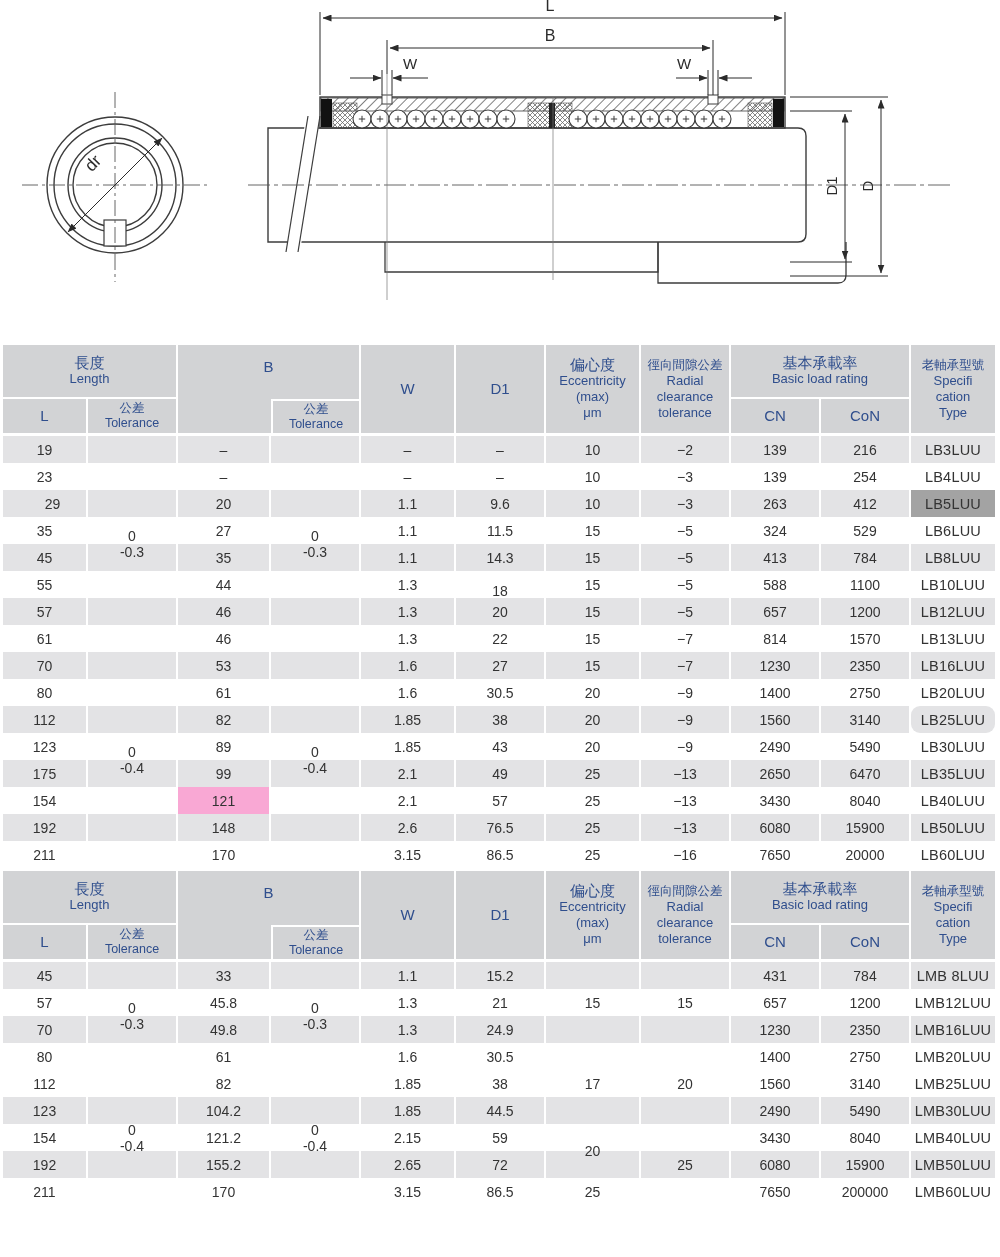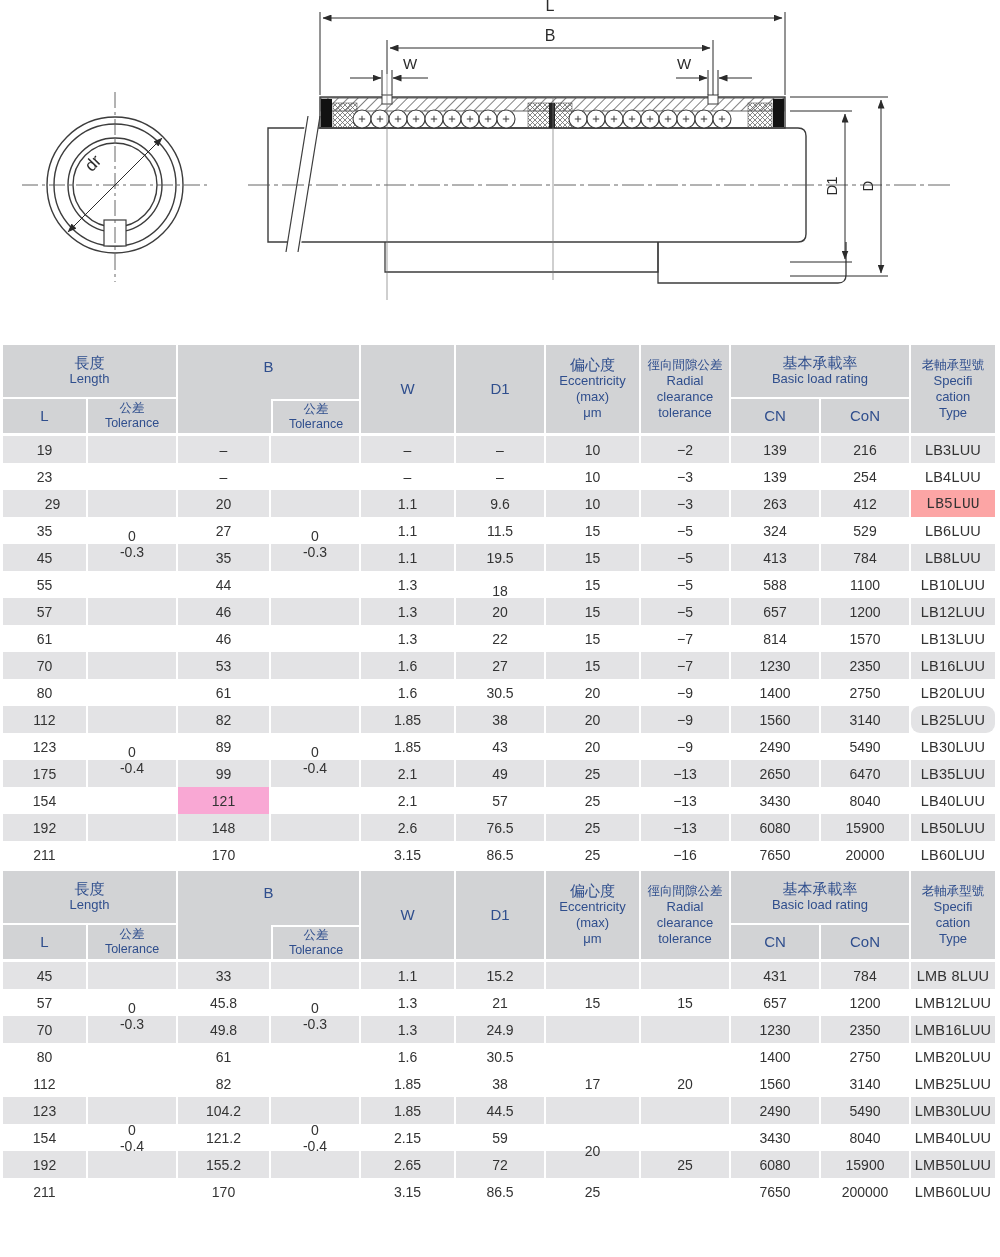--- a/index.html
+++ b/index.html
@@ -254,34 +254,34 @@
         <div class="c" style="grid-area: 2 / 10; background: rgb(255, 255, 255);">254</div>
         <div class="c type" style="grid-area: 2 / 11; background: rgb(255, 255, 255); text-align: right;">LB4LUU</div>
         <div class="c" style="grid-area: 3 / 1; background: rgb(227, 227, 229); padding-left: 16px;">29</div>
         <div class="c" style="grid-area: 3 / 3; background: rgb(227, 227, 229);">20</div>
         <div class="c" style="grid-area: 3 / 5; background: rgb(227, 227, 229);">1.1</div>
         <div class="c" style="grid-area: 3 / 6; background: rgb(227, 227, 229);">9.6</div>
         <div class="c" style="grid-area: 3 / 7; background: rgb(227, 227, 229);">10</div>
         <div class="c" style="grid-area: 3 / 8; background: rgb(227, 227, 229);">−3</div>
         <div class="c" style="grid-area: 3 / 9; background: rgb(227, 227, 229);">263</div>
         <div class="c" style="grid-area: 3 / 10; background: rgb(227, 227, 229);">412</div>
-        <div class="c type" style="grid-area: 3 / 11; background: #fca5a5; font-family: Liberation Mono, monospace;">LB5LUU</div>
+        <div class="c type" style="grid-area: 3 / 11; background: #a3a3a3;">LB5LUU</div>
         <div class="c" style="grid-area: 4 / 1; background: rgb(255, 255, 255);">35</div>
         <div class="c" style="grid-area: 4 / 3; background: rgb(255, 255, 255);">27</div>
         <div class="c" style="grid-area: 4 / 5; background: rgb(255, 255, 255);">1.1</div>
         <div class="c" style="grid-area: 4 / 6; background: rgb(255, 255, 255);">11.5</div>
         <div class="c" style="grid-area: 4 / 7; background: rgb(255, 255, 255);">15</div>
         <div class="c" style="grid-area: 4 / 8; background: rgb(255, 255, 255);">−5</div>
         <div class="c" style="grid-area: 4 / 9; background: rgb(255, 255, 255);">324</div>
         <div class="c" style="grid-area: 4 / 10; background: rgb(255, 255, 255);">529</div>
         <div class="c type" style="grid-area: 4 / 11; background: rgb(255, 255, 255);">LB6LUU</div>
         <div class="c" style="grid-area: 5 / 1; background: rgb(227, 227, 229);">45</div>
         <div class="c" style="grid-area: 5 / 3; background: rgb(227, 227, 229);">35</div>
         <div class="c" style="grid-area: 5 / 5; background: rgb(227, 227, 229);">1.1</div>
-        <div class="c" style="grid-area: 5 / 6; background: rgb(227, 227, 229);">19.5</div>
+        <div class="c" style="grid-area: 5 / 6; background: rgb(227, 227, 229);">14.3</div>
         <div class="c" style="grid-area: 5 / 7; background: rgb(227, 227, 229);">15</div>
         <div class="c" style="grid-area: 5 / 8; background: rgb(227, 227, 229);">−5</div>
         <div class="c" style="grid-area: 5 / 9; background: rgb(227, 227, 229);">413</div>
         <div class="c" style="grid-area: 5 / 10; background: rgb(227, 227, 229);">784</div>
         <div class="c type" style="grid-area: 5 / 11; background: rgb(227, 227, 229);">LB8LUU</div>
         <div class="c" style="grid-area: 6 / 1; background: rgb(255, 255, 255);">55</div>
         <div class="c" style="grid-area: 6 / 3; background: rgb(255, 255, 255);">44</div>
         <div class="c" style="grid-area: 6 / 5; background: rgb(255, 255, 255);">1.3</div>
         <div class="c" style="grid-area: 6 / 6; background: rgb(255, 255, 255); margin-top: 12px;">18</div>
         <div class="c" style="grid-area: 6 / 7; background: rgb(255, 255, 255);">15</div>

